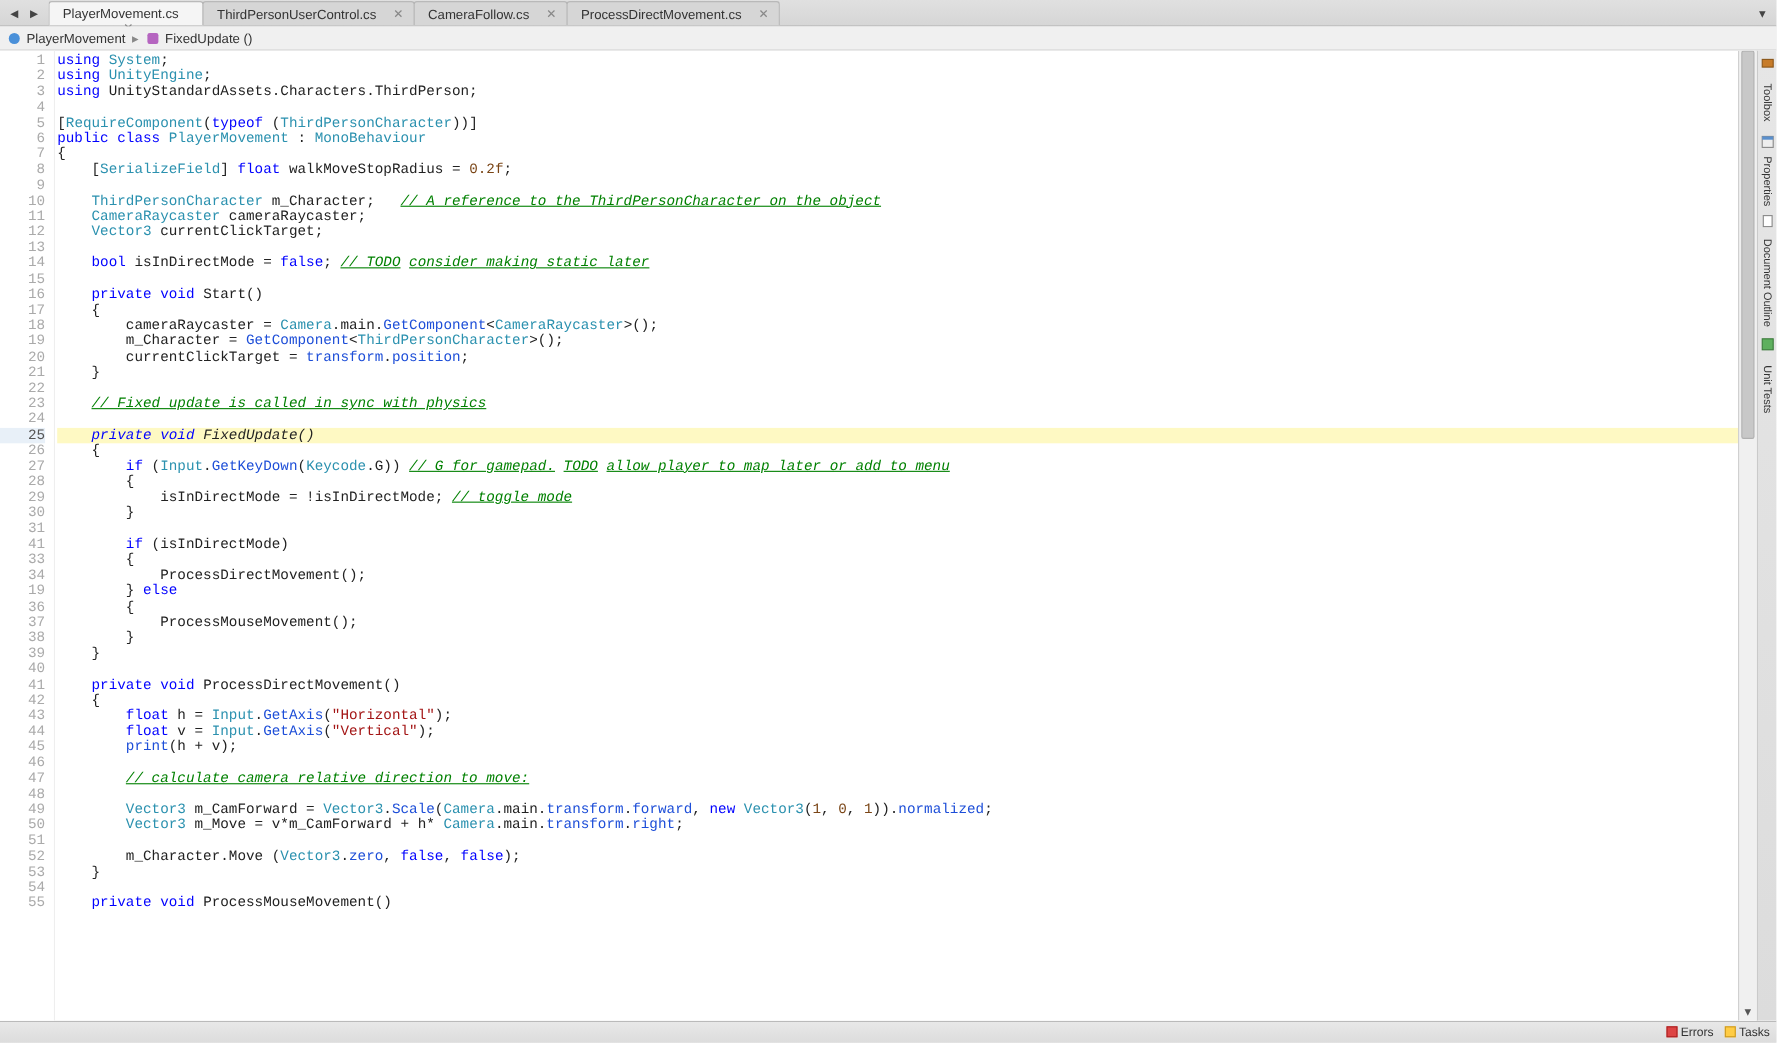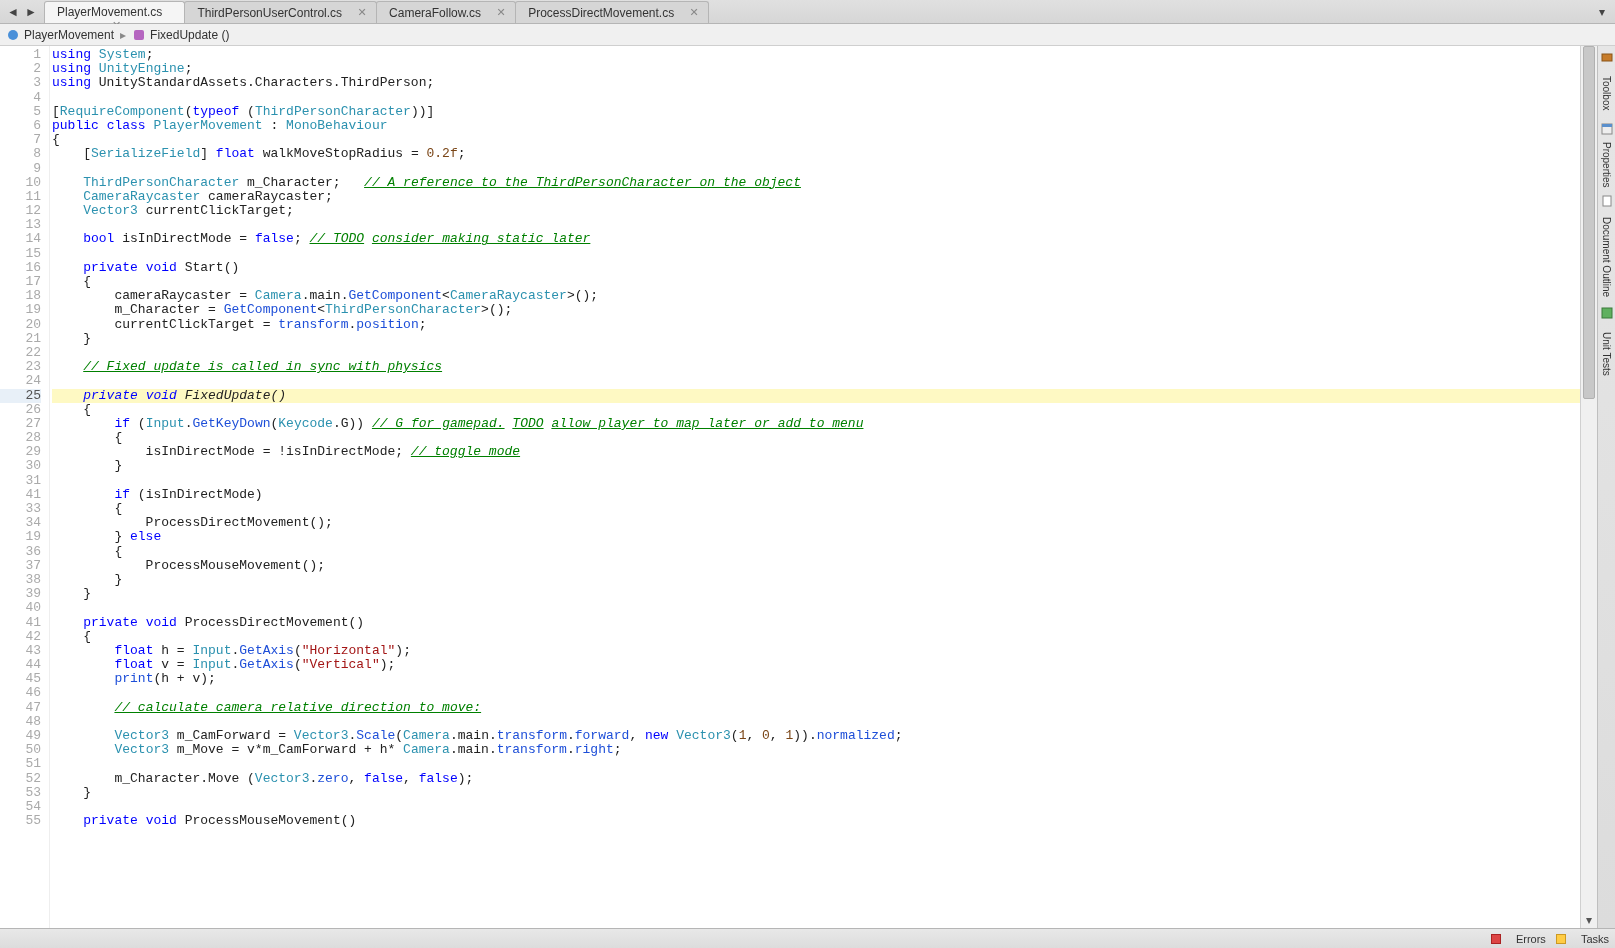--- a/index.html
+++ b/index.html
@@ -32,21 +32,21 @@
 .tok-n { color: #7a4516; }
 .tok-a { color: #1d4ed8; }
 .vscroll { width: 17px; background: #f0f0f0; border-left: 1px solid #d0d0d0; position: relative; }
 .vscroll .thumb { position: absolute; left: 2px; right: 2px; top: 0; height: 40%; background: #c8c8c8; border: 1px solid #b0b0b0; border-radius: 2px; }
 .vscroll .arrow { position: absolute; left: 0; right: 0; height: 16px; display: flex; align-items: center; justify-content: center; color: #555; cursor: pointer; }
 .vscroll .arrow.down { bottom: 0; }
 .side-rail { width: 18px; background: linear-gradient(#e6e6e6, #dcdcdc); border-left: 1px solid #bfbfbf; display: flex; flex-direction: column; align-items: center; gap: 4px; padding-top: 4px; }
 .rail-btn { width: 16px; height: 50px; writing-mode: vertical-rl; font-size: 10px; display: flex; align-items: center; justify-content: center; color: #333; cursor: pointer; border: 1px solid transparent; }
 .rail-icon { width: 14px; height: 14px; display: flex; align-items: center; justify-content: center; }
 .status { height: 20px; background: linear-gradient(#e8e8e8, #dcdcdc); border-top: 1px solid #b5b5b5; display: flex; align-items: center; justify-content: flex-end; padding: 0 6px; gap: 10px; }
-.status-item { display: flex; align-items: center; gap: 15px; font-size: 11px; color: #333; cursor: pointer; }
+.status-item { display: flex; align-items: flex-start; gap: 3px; font-size: 11px; color: #333; cursor: pointer; }
 .sq { width: 10px; height: 10px; border: 1px solid #888; display: inline-block; }
 .sq.red { background: #d44; border-color: #a22; }
 .sq.yellow { background: #fc4; border-color: #c92; }
 </style>
 </head>
 <body>
 
 <div class="tabbar">
   <div class="nav-arrows">
     <div class="nav-arrow">◄</div>

